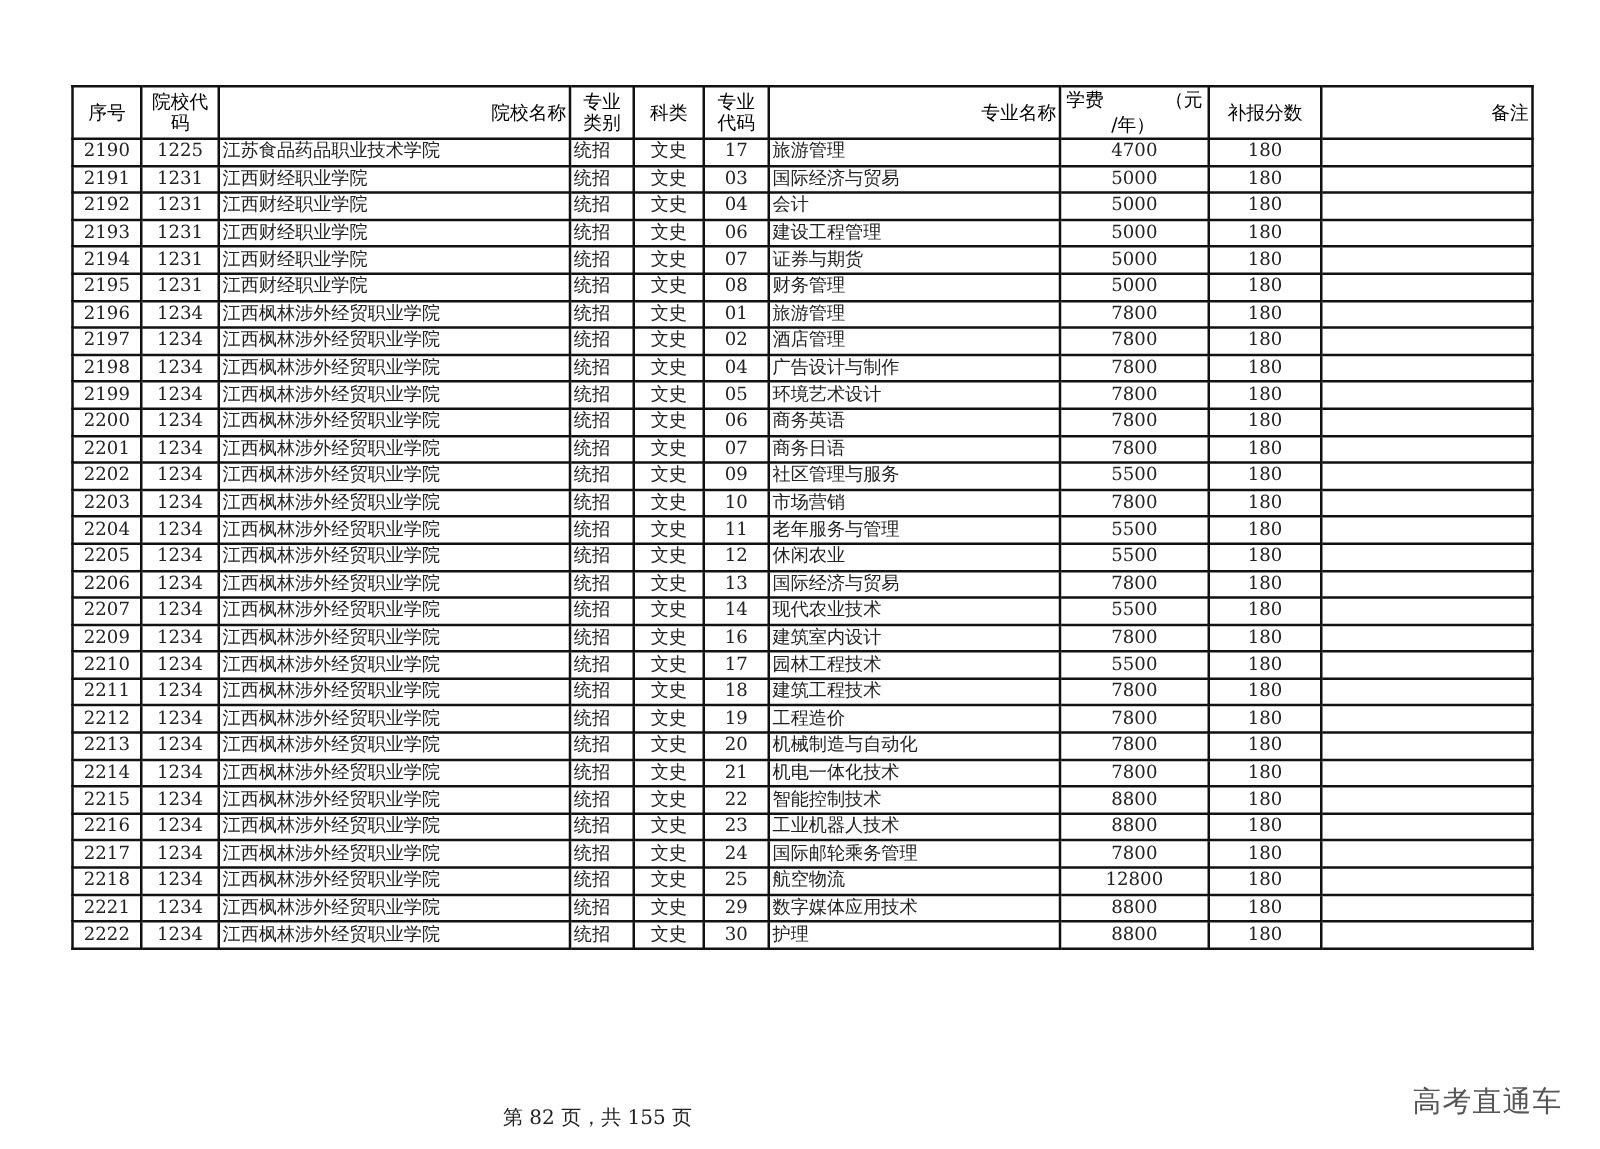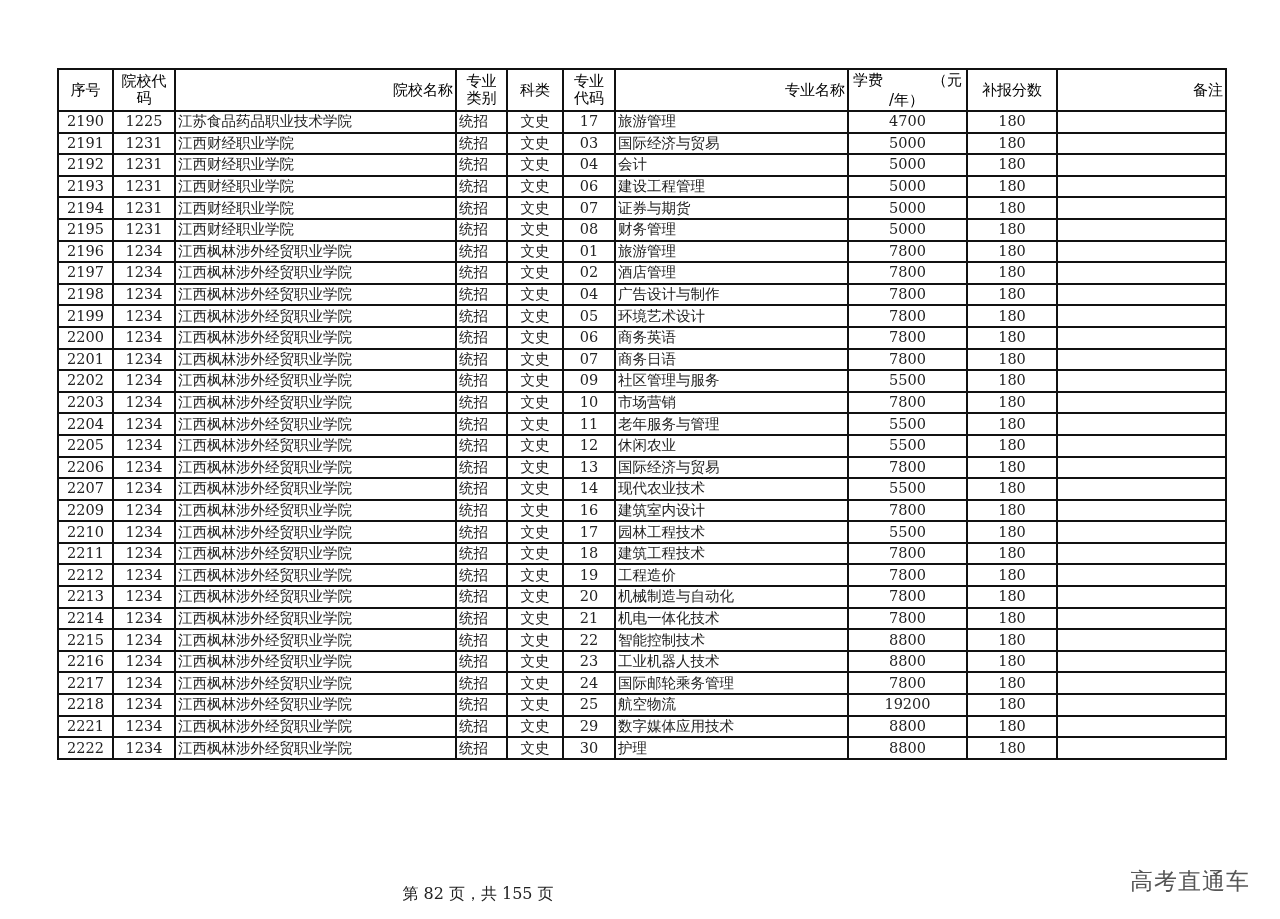--- a/index.html
+++ b/index.html
@@ -385,21 +385,21 @@
         <td class="l"></td>
       </tr>
       <tr>
         <td class="c">2218</td>
         <td class="c">1234</td>
         <td class="l">江西枫林涉外经贸职业学院</td>
         <td class="l">统招</td>
         <td class="c">文史</td>
         <td class="c">25</td>
         <td class="l">航空物流</td>
-        <td class="c">19200</td>
+        <td class="c">12800</td>
         <td class="c">180</td>
         <td class="l"></td>
       </tr>
       <tr>
         <td class="c">2221</td>
         <td class="c">1234</td>
         <td class="l">江西枫林涉外经贸职业学院</td>
         <td class="l">统招</td>
         <td class="c">文史</td>
         <td class="c">29</td>

